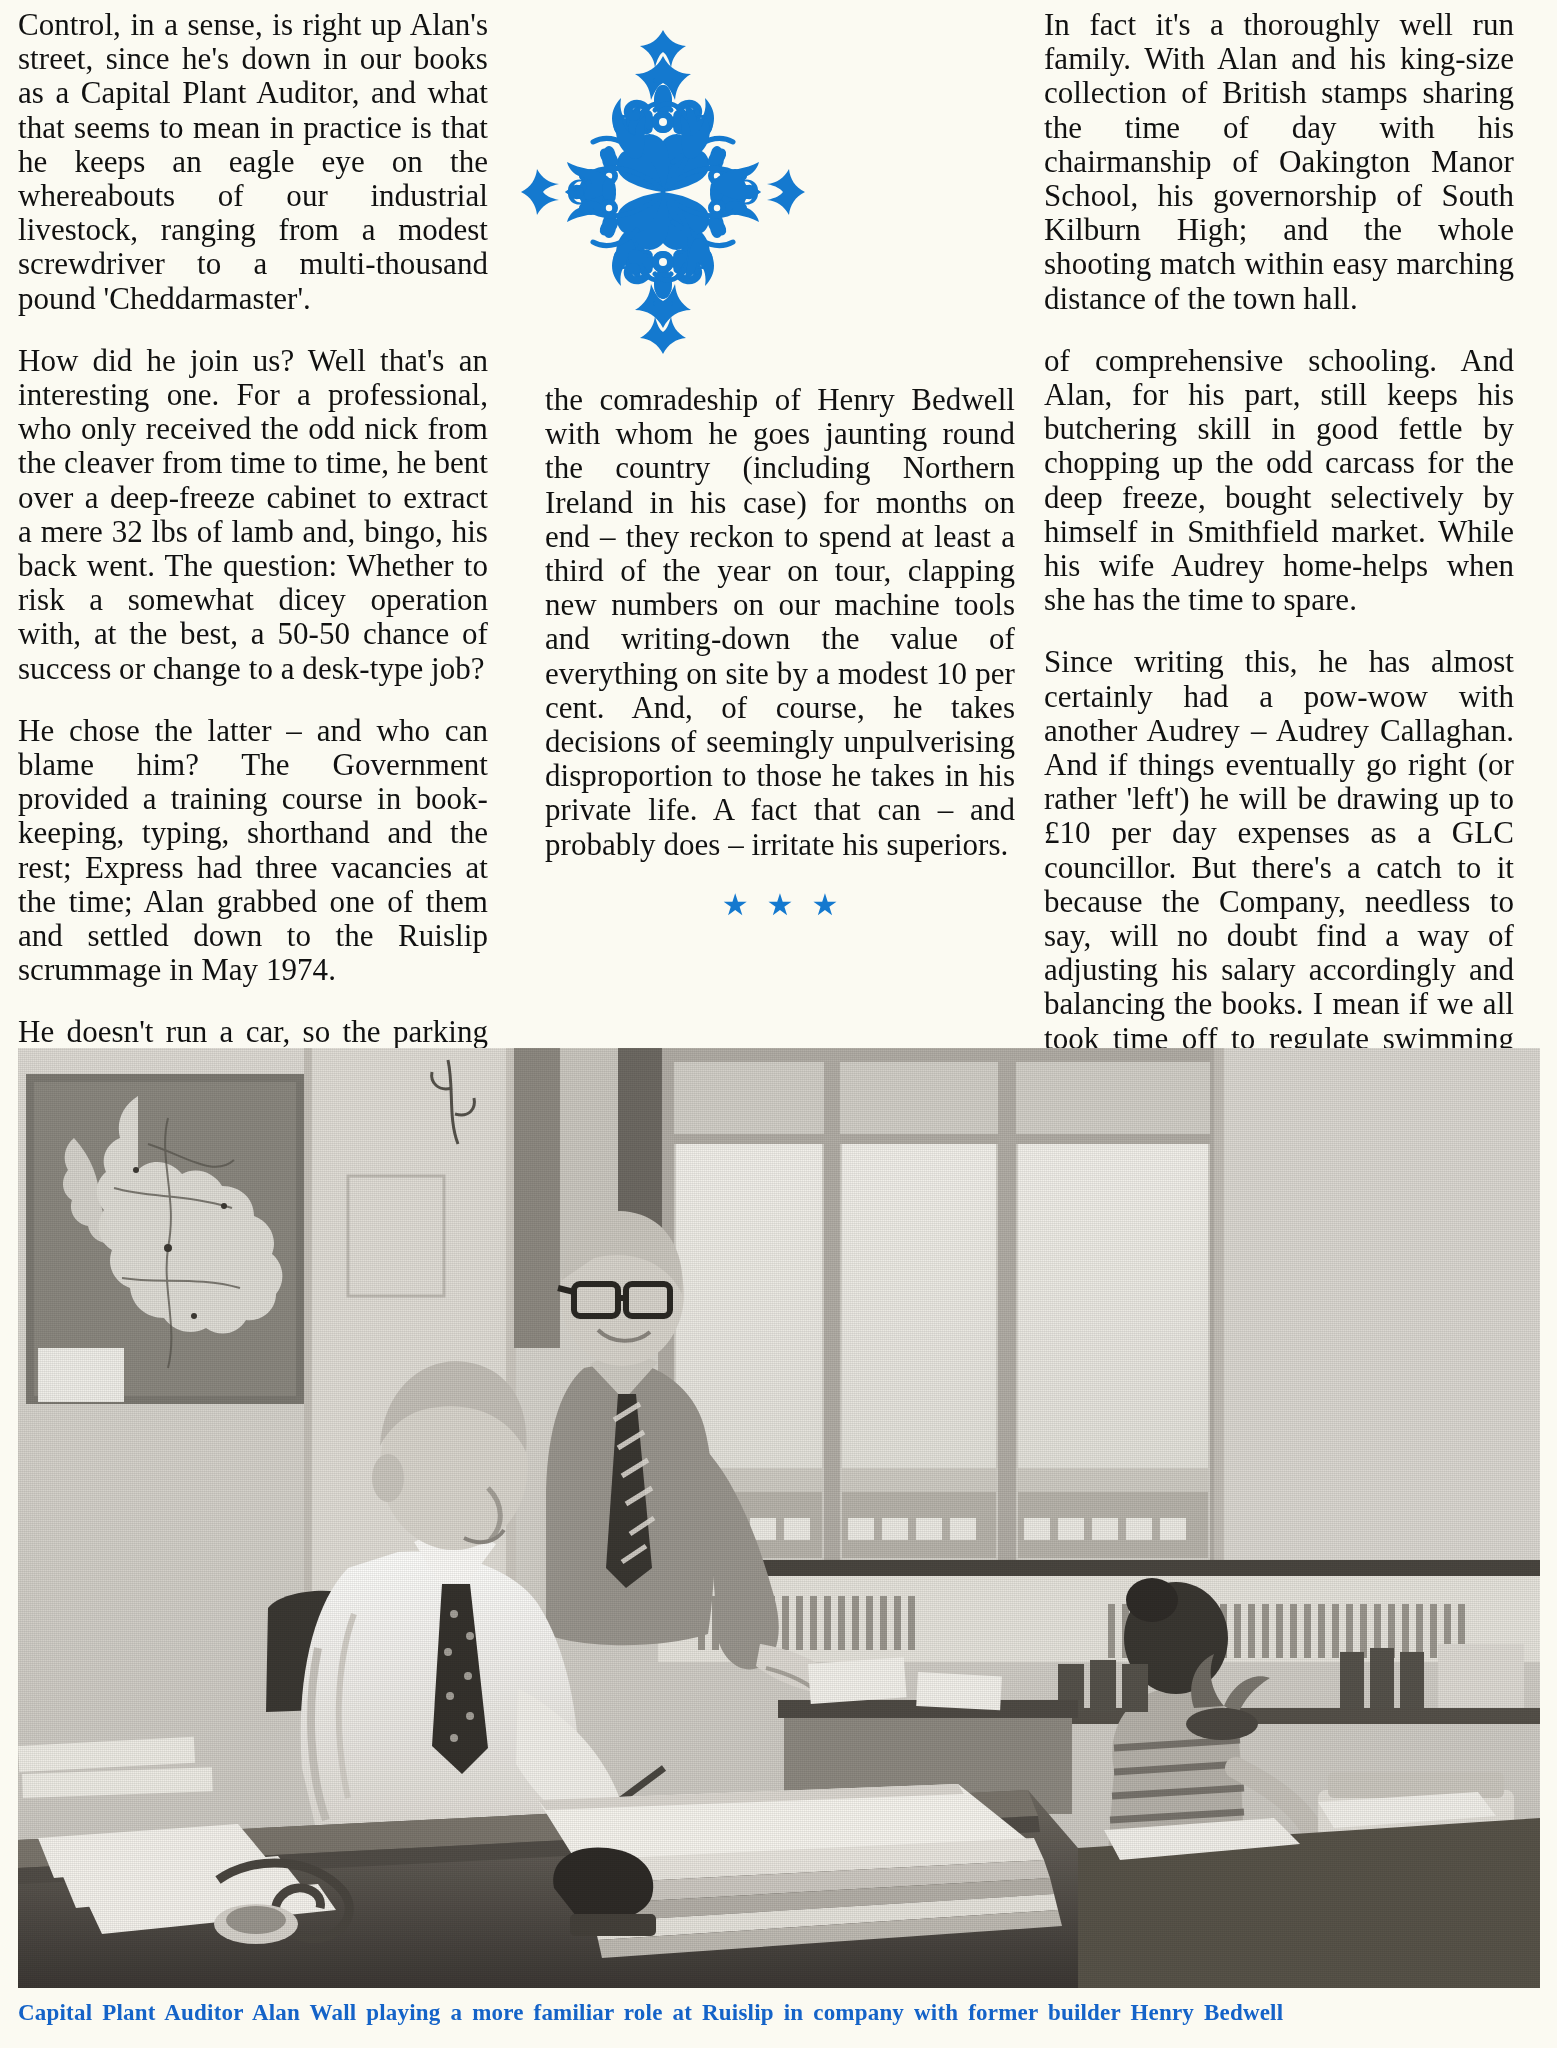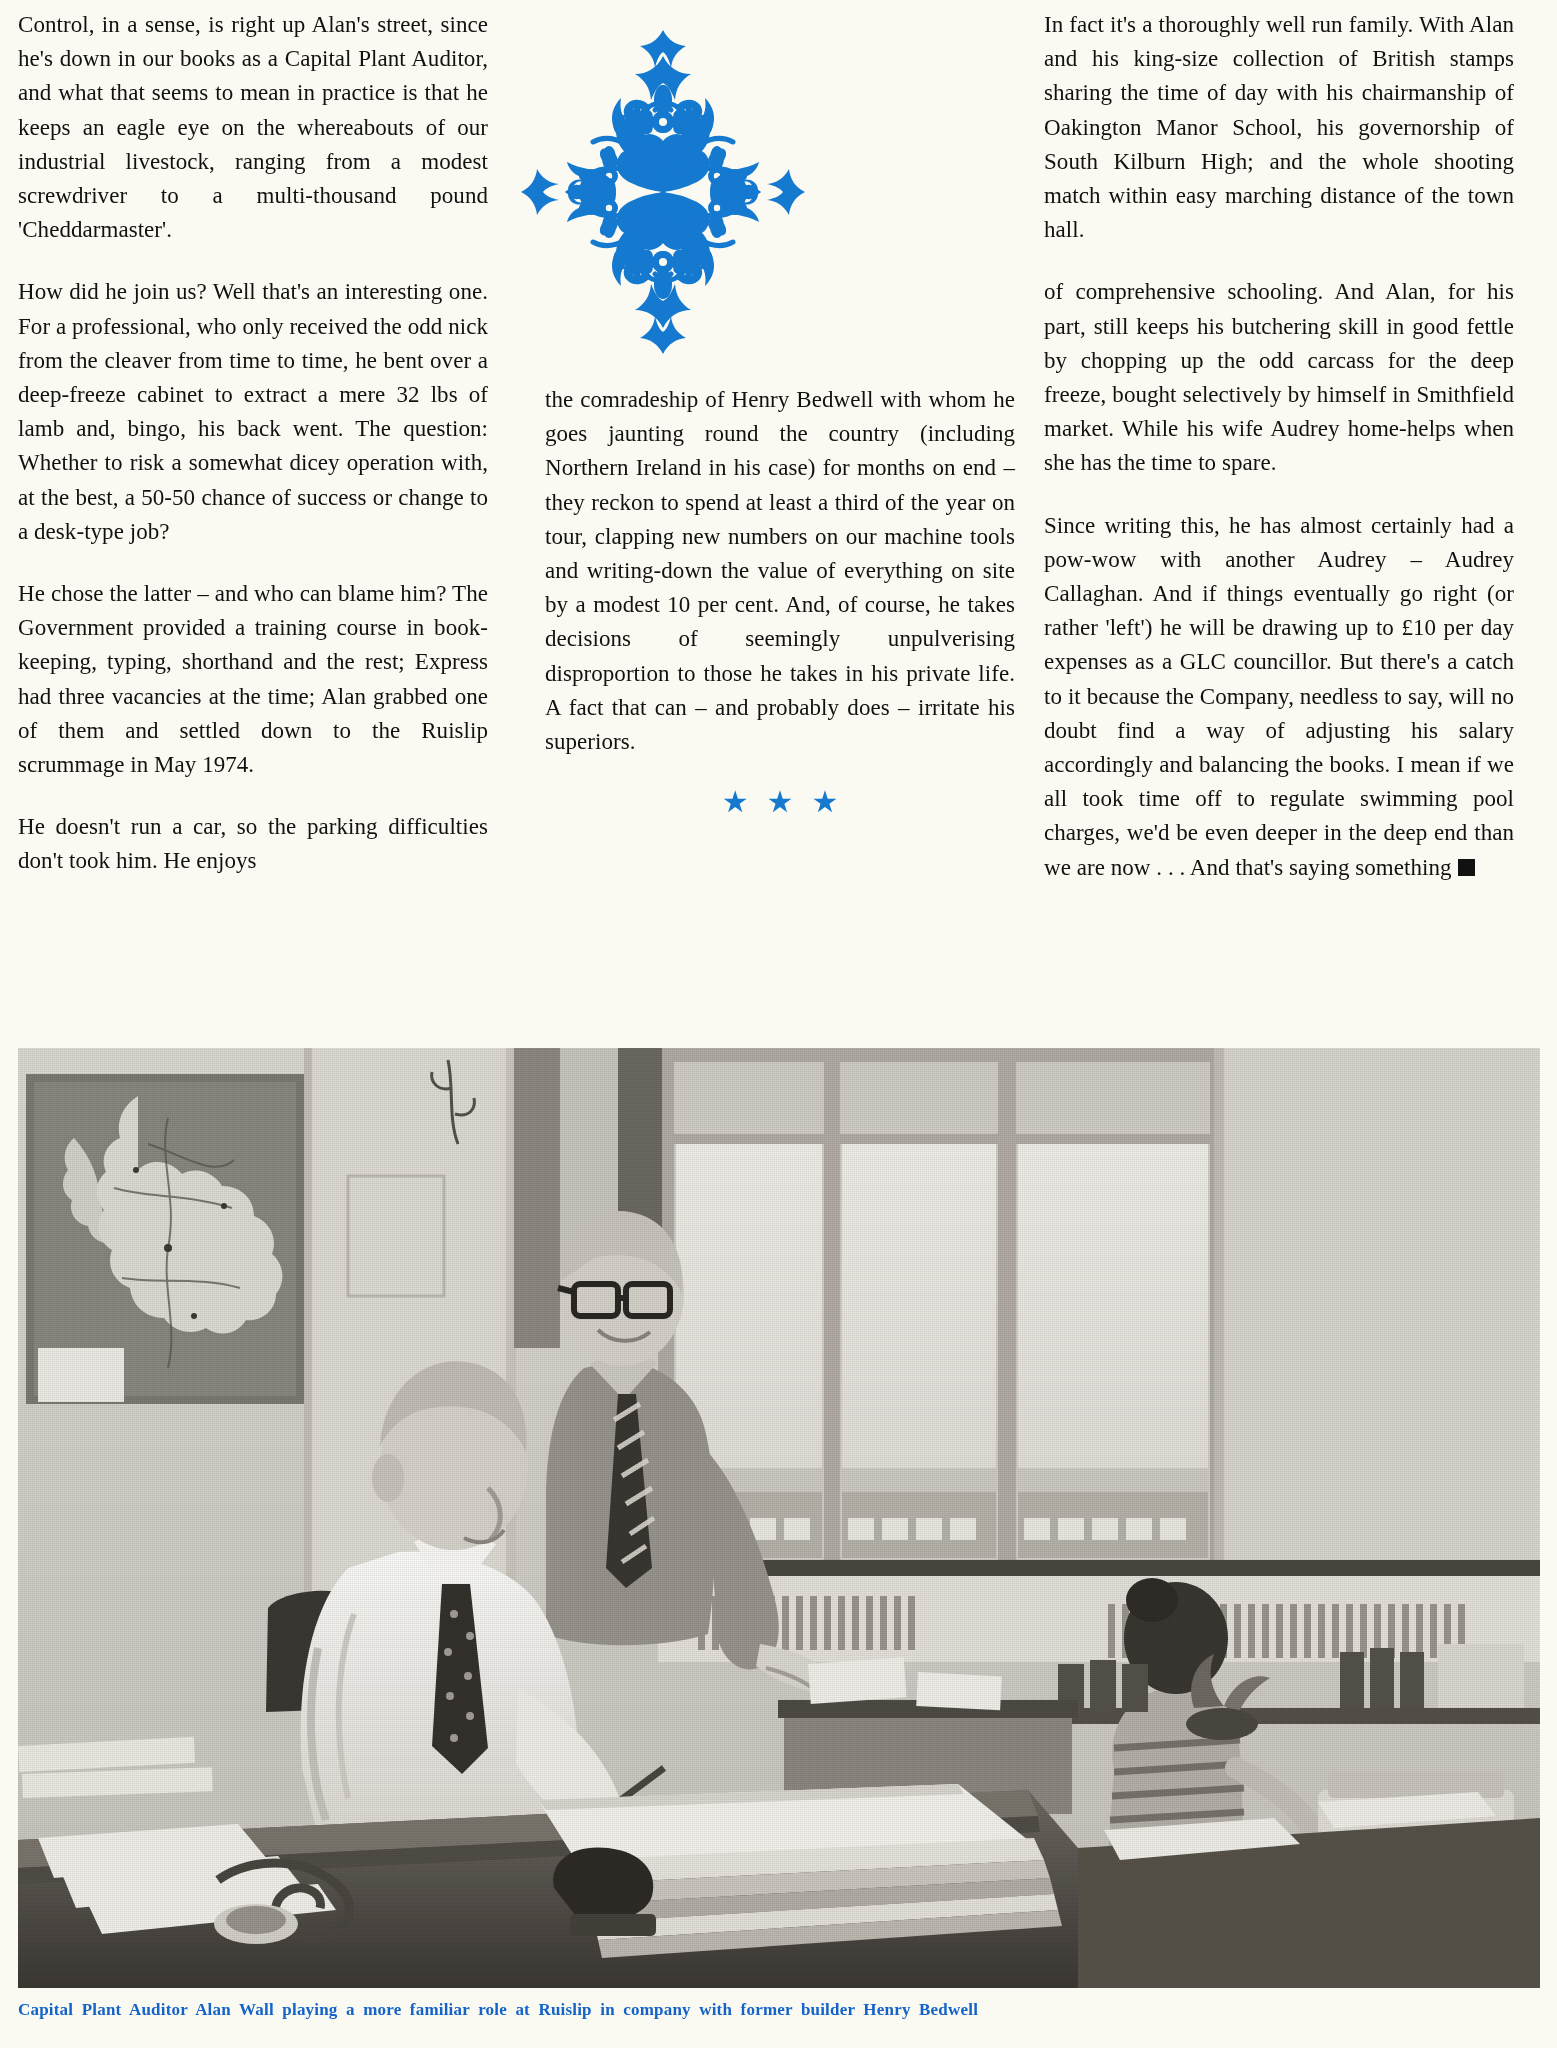--- a/index.html
+++ b/index.html
@@ -23,21 +23,21 @@
     position:absolute;
     top:0;
     width:470px;
   }
   .col-left{left:0;}
   .col-mid{left:527px;}
   .col-right{left:1026px;}
 
   .col p{
     margin:0 0 28px 0;
-    font-size:23px;
+    font-size:31px;
     line-height:34.2px;
     text-align:justify;
     text-justify:inter-word;
     -webkit-hyphens:none;hyphens:none;
     letter-spacing:0.05px;
   }
   .col p.last{margin-bottom:0;}
 
   
   .col-mid .midtext{margin-top:0;}
@@ -93,21 +93,21 @@
       repeating-linear-gradient(90deg, rgba(0,0,0,.14) 0 1px, rgba(255,255,255,0) 1px 2px);
     mix-blend-mode:multiply;
     pointer-events:none;
   }
 
   
   .caption{
     position:absolute;
     left:18px; top:2000px;
     width:1522px;
-    font-size:17px;
+    font-size:23px;
     font-weight:bold;
     color:#1463c8;
     letter-spacing:0.2px;
     word-spacing:4px;
     white-space:nowrap;
   }
 </style>
 </head>
 <body>
 

